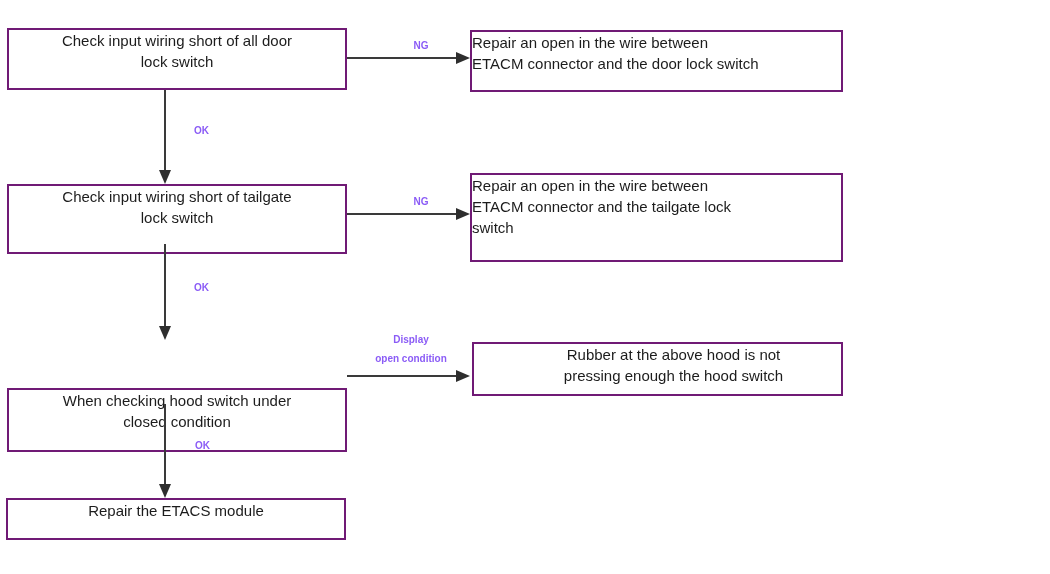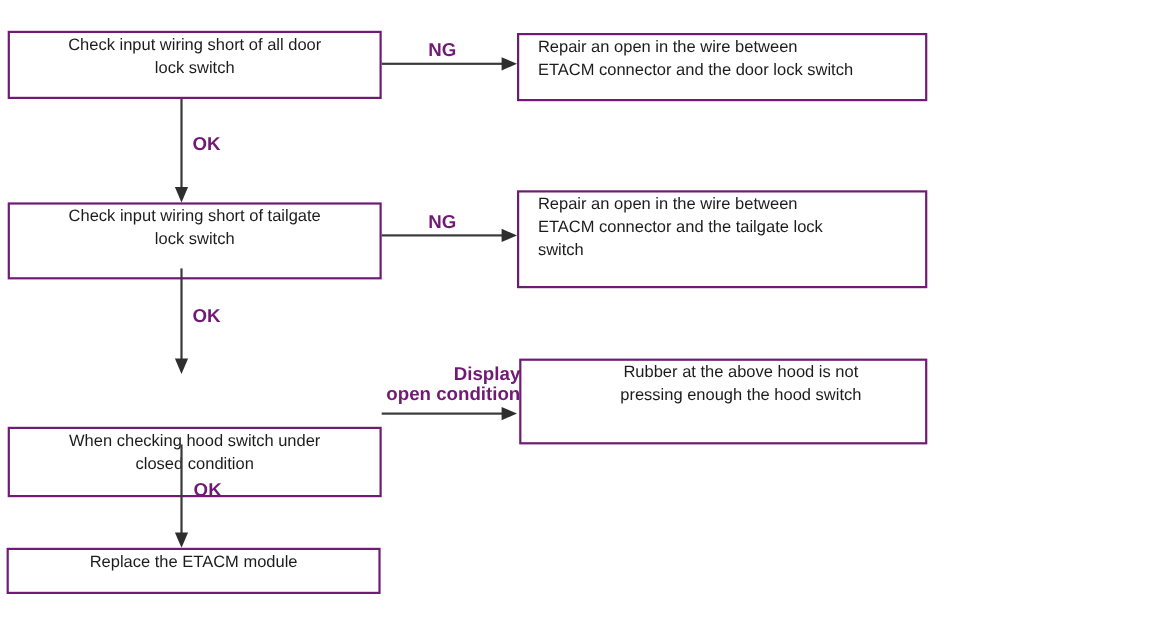--- a/index.html
+++ b/index.html
@@ -30,21 +30,20 @@
     white-space: pre-line;
     width: 100%;
   }
   .node.center {
     justify-content: center;
     text-align: center;
   }
   .node.leftalign {
     justify-content: flex-start;
     text-align: left;
-    padding-left: 17px;
     padding-right: 8px;
   }
   .hline {
     position: absolute;
     height: 2px;
     background: #3a3a3a;
   }
   .vline {
     position: absolute;
     width: 2px;
@@ -61,26 +60,27 @@
   .arrowhead-down {
     position: absolute;
     width: 0;
     height: 0;
     border-left: 6px solid transparent;
     border-right: 6px solid transparent;
     border-top: 14px solid #2e2e2e;
   }
   .edge-label {
     position: absolute;
-    font-size: 17px;
+    font-size: 10px;
     font-weight: bold;
-    color: #701a75;
+    color: #8b5cf6;
     white-space: pre-line;
     text-align: center;
     line-height: 19px;
+    padding-left: 19px;
   }
 </style>
 </head>
 <body>
 
 <div class="stage">
 
   <div class="node center" style="left:7px; top:28px; width:340px; height:62px;">
     <span class="node-text">Check input wiring short of all door
 lock switch</span>
@@ -90,50 +90,50 @@
     <span class="node-text">Check input wiring short of tailgate
 lock switch</span>
   </div>
 
   <div class="node center" style="left:7px; top:340px; width:340px; height:64px;margin-top:48px;">
     <span class="node-text">When checking hood switch under
 closed condition</span>
   </div>
 
   <div class="node center" style="left:6px; top:498px; width:340px; height:42px;">
-    <span class="node-text">Replace the ETACM module</span>
+    <span class="node-text">Repair the ETACS module</span>
   </div>
 
   <div class="node leftalign" style="left:470px; top:30px; width:373px; height:62px;">
     <span class="node-text">Repair an open in the wire between
 ETACM connector and the door lock switch</span>
   </div>
 
   <div class="node leftalign" style="left:470px; top:173px; width:373px; height:89px;">
     <span class="node-text">Repair an open in the wire between
 ETACM connector and the tailgate lock
 switch</span>
   </div>
 
-  <div class="node center" style="left:472px; top:326px; width:371px; height:78px;padding-left:32px;">
+  <div class="node center" style="left:472px; top:342px; width:371px; height:54px;padding-left:32px;">
     <span class="node-text">Rubber at the above hood is not
 pressing enough the hood switch</span>
   </div>
 
   <div class="hline" style="left:347px; top:57px; width:111px;"></div>
   <div class="arrowhead-right" style="left:456px; top:52px;"></div>
   <div class="edge-label" style="left:347px; top:36px; width:110px;">NG</div>
 
   <div class="hline" style="left:347px; top:213px; width:111px;"></div>
   <div class="arrowhead-right" style="left:456px; top:208px;"></div>
   <div class="edge-label" style="left:347px; top:192px; width:110px;">NG</div>
 
   <div class="hline" style="left:347px; top:375px; width:111px;"></div>
   <div class="arrowhead-right" style="left:456px; top:370px;"></div>
-  <div class="edge-label" style="left:337px; top:330px; width:136px;text-align:right;">Display
+  <div class="edge-label" style="left:324px; top:330px; width:136px;">Display
 open condition</div>
 
   <div class="vline" style="left:164px; top:90px; height:81px;"></div>
   <div class="arrowhead-down" style="left:159px; top:170px;"></div>
   <div class="edge-label" style="left:175px; top:121px;">OK</div>
 
   <div class="vline" style="left:164px; top:244px; height:83px;"></div>
   <div class="arrowhead-down" style="left:159px; top:326px;"></div>
   <div class="edge-label" style="left:175px; top:278px;">OK</div>
 

